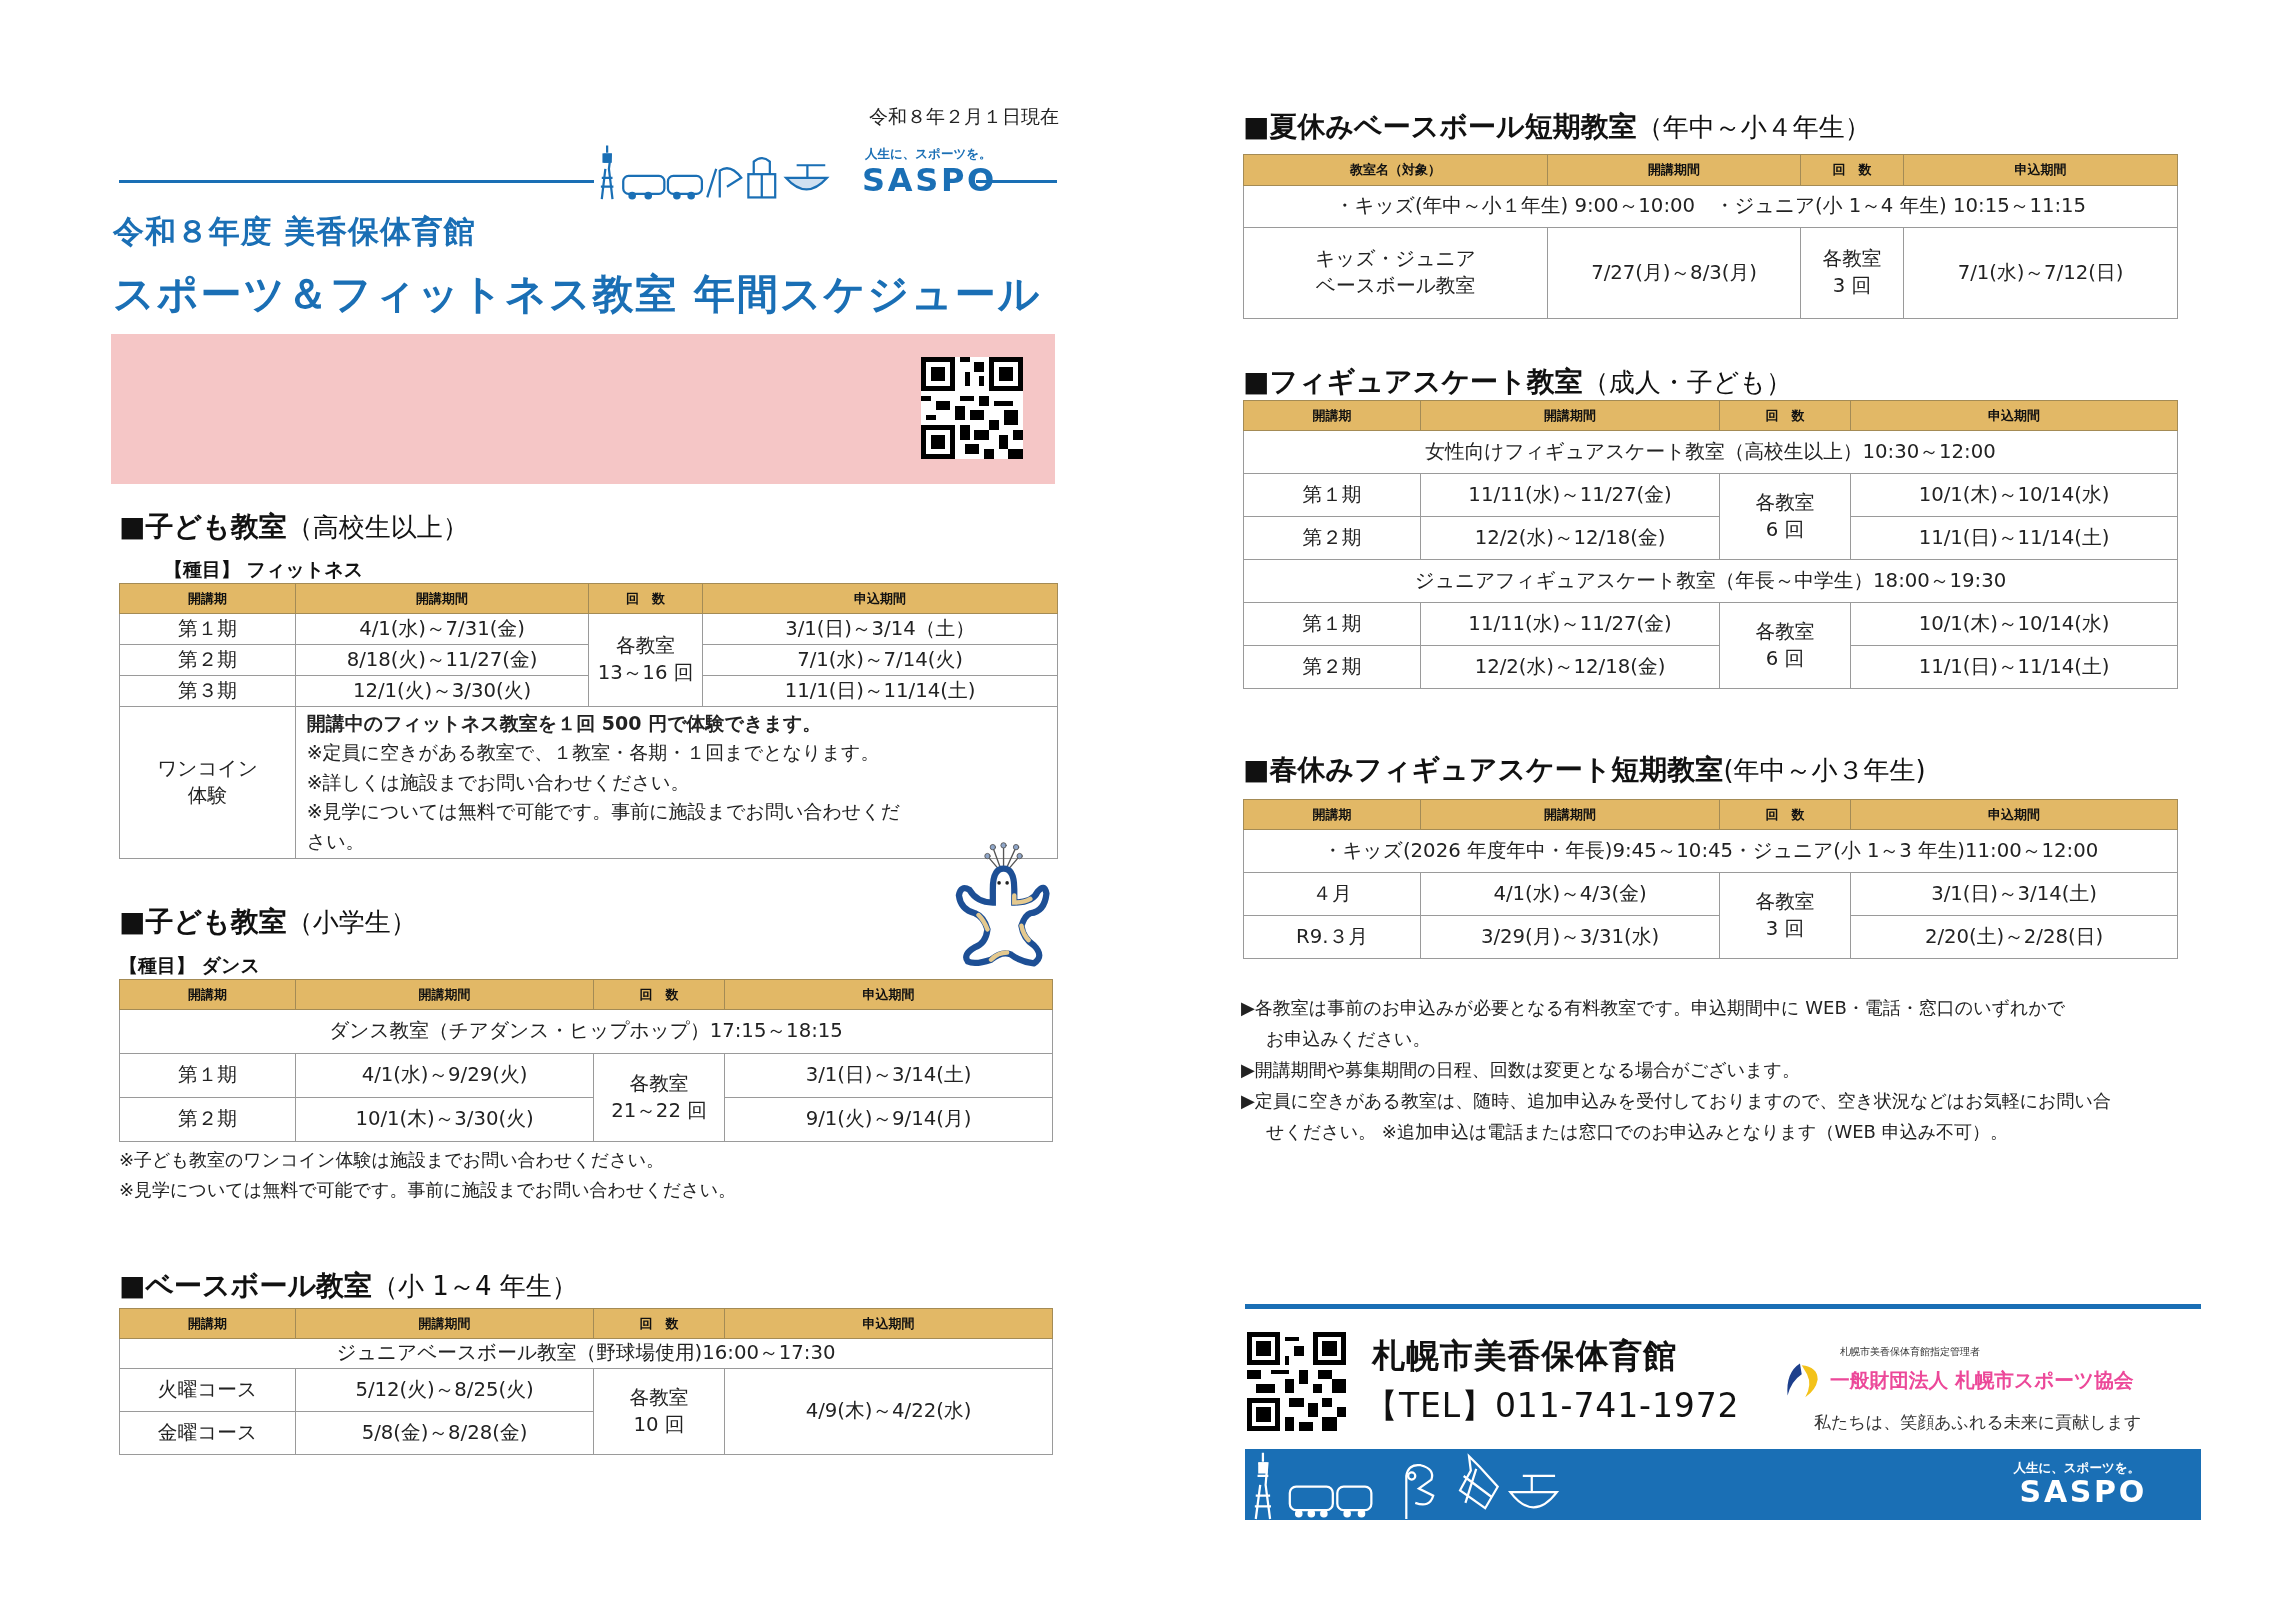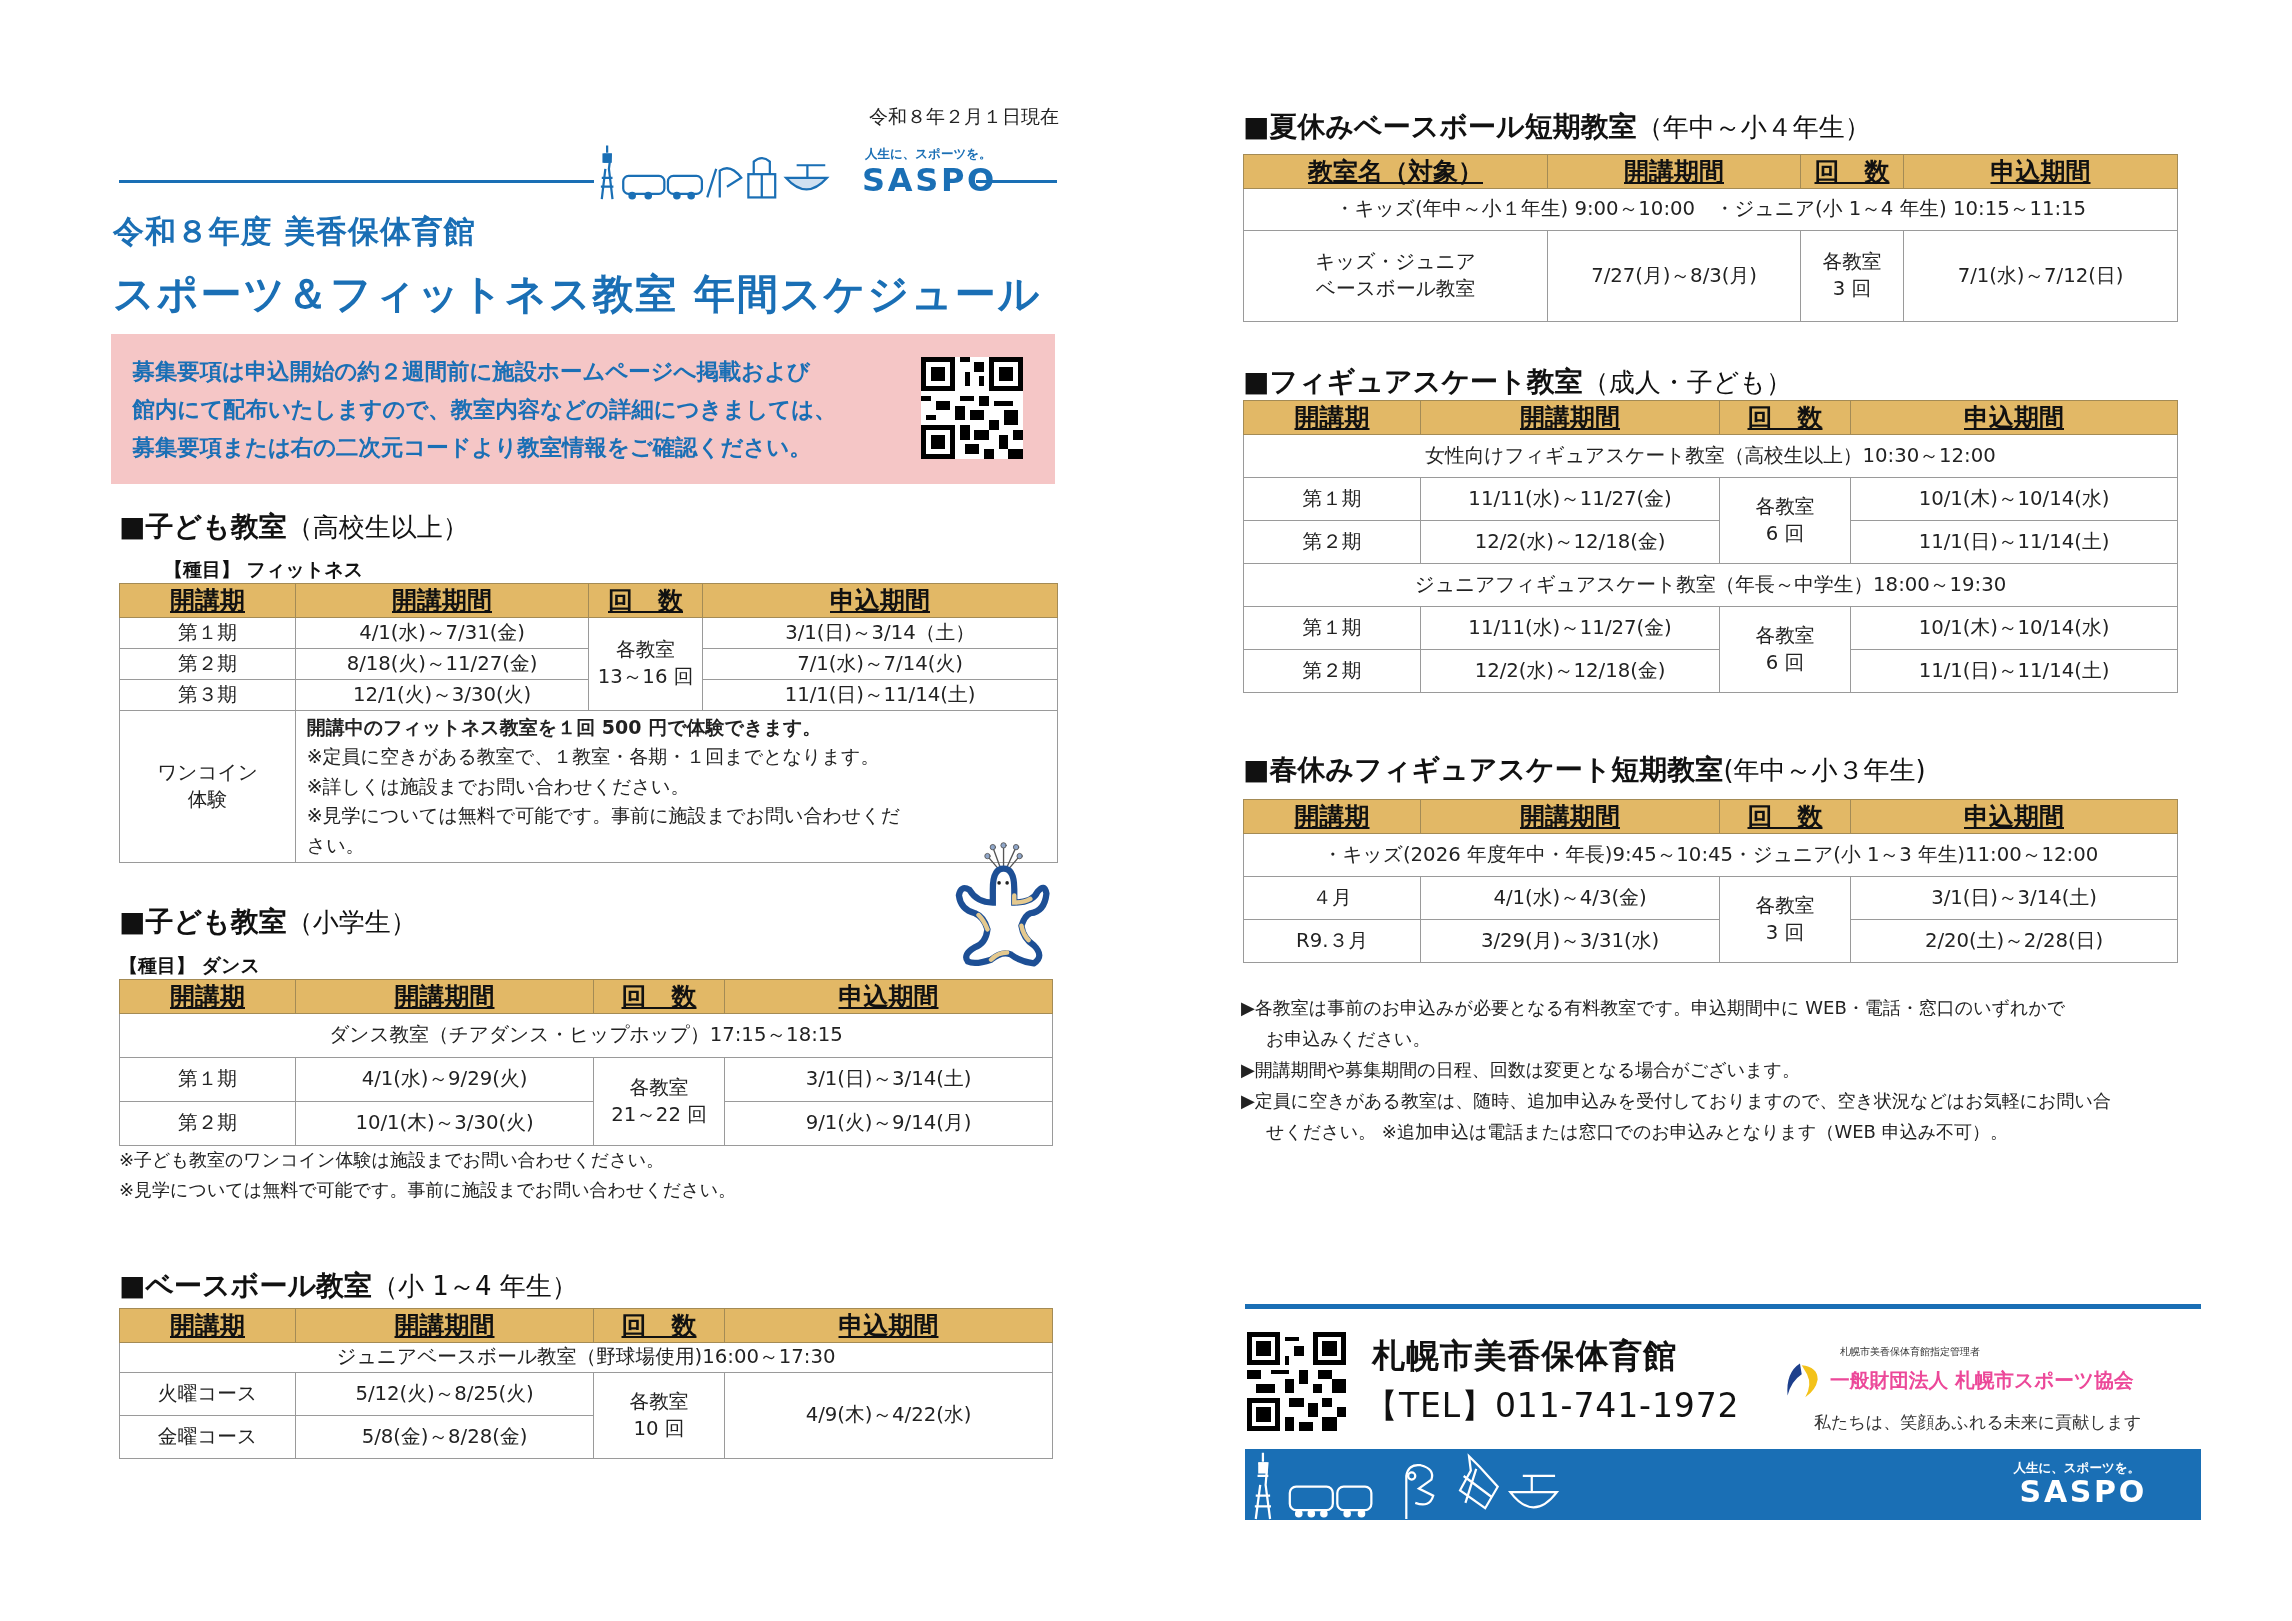--- a/index.html
+++ b/index.html
@@ -11,21 +11,21 @@
   .title1 { left: 113px; top: 211px; font-size: 31px; font-weight: bold; color: #1a6fb5; letter-spacing: 0.9px; }
   .title2 { left: 113px; top: 267px; font-size: 41px; font-weight: bold; color: #1a6fb5; letter-spacing: 1.8px; }
   .notice { left: 111px; top: 334px; width: 944px; height: 150px; background: #f5c6c6; }
   .notice-text { position: absolute; left: 21.5px; top: 18px; width: 788px; font-size: 22.4px; font-weight: bold; color: #1a6fb5; line-height: 38px; }
   .qr { position: absolute; background: #fff; }
   .qr svg { display: block; width: 100%; height: 100%; }
   .section-heading { font-size: 28px; font-weight: bold; color: #111; white-space: nowrap; }
   .section-heading .sub { font-weight: normal; font-size: 26px; }
   .category { font-size: 19px; font-weight: bold; color: #111; }
   table.sched { position: absolute; border-collapse: collapse; table-layout: fixed; font-size: 19.7px; color: #222; }
-  table.sched th { background: #e2b866; font-weight: bold; border: 1.3px solid #a48b55; text-align: center; font-size: 25px; color: #111; text-decoration: underline; }
+  table.sched th { background: #e2b866; font-weight: bold; border: 1.3px solid #a48b55; text-align: center; font-size: 13px; color: #111; }
   table.sched td { border: 1.3px solid #9a9a9a; text-align: center; vertical-align: middle; line-height: 1.35; }
   table.sched td.left { text-align: left; padding-left: 10.7px; }
   .trial-text { font-size: 19px; line-height: 29.6px; text-align: left; }
   .trial-text .bold { font-weight: bold; }
   .note-line { font-size: 18px; color: #222; white-space: nowrap; }
   .notes-block { left: 1241px; top: 992px; width: 949px; font-size: 18px; line-height: 31px; color: #222; }
   .notes-block .indent { padding-left: 25px; }
   .footer-line { left: 1245px; top: 1304px; width: 956px; height: 4.5px; background: #1a6fb5; }
   .footer-name { left: 1372px; top: 1334px; font-size: 33px; font-weight: bold; color: #111; letter-spacing: 0.9px; }
   .footer-tel { left: 1365px; top: 1384px; font-size: 33px; color: #111; letter-spacing: 0.9px; }
@@ -64,25 +64,20 @@
   </svg>
 </div>
 <div class="abs" style="left:865px; top:146px; font-size:12.5px; font-weight:bold; color:#1a6fb5;">人生に、スポーツを。</div>
 <div class="abs saspo-text" style="left:862px; top:163px; font-size:32px; color:#1a6fb5; line-height:34px;">SASPO</div>
 <div class="abs rule" style="left:976px; top:180px; width:81px;"></div>
 
 <div class="abs title1">令和８年度 美香保体育館</div>
 <div class="abs title2">スポーツ＆フィットネス教室 年間スケジュール</div>
 
 <div class="abs notice">
-  <div class="notice-text">
-    <div>募集要項は申込開始の約２週間前に施設ホームページへ掲載および</div>
-    <div>館内にて配布いたしますので、教室内容などの詳細につきましては、</div>
-    <div>募集要項または右の二次元コードより教室情報をご確認ください。</div>
-  </div>
   <div class="qr" style="left:810px; top:23px; width:102px; height:102px;">
     <svg viewBox="0 0 21 21" shape-rendering="crispEdges">
       <rect width="21" height="21" fill="#fff"></rect>
       <g fill="#000">
         <rect x="0" y="0" width="7" height="7"></rect>
           <rect x="1" y="1" width="5" height="5" fill="#fff"></rect>
           <rect x="2" y="2" width="3" height="3"></rect>
         <rect x="14" y="0" width="7" height="7"></rect>
           <rect x="15" y="1" width="5" height="5" fill="#fff"></rect>
           <rect x="16" y="2" width="3" height="3"></rect>

